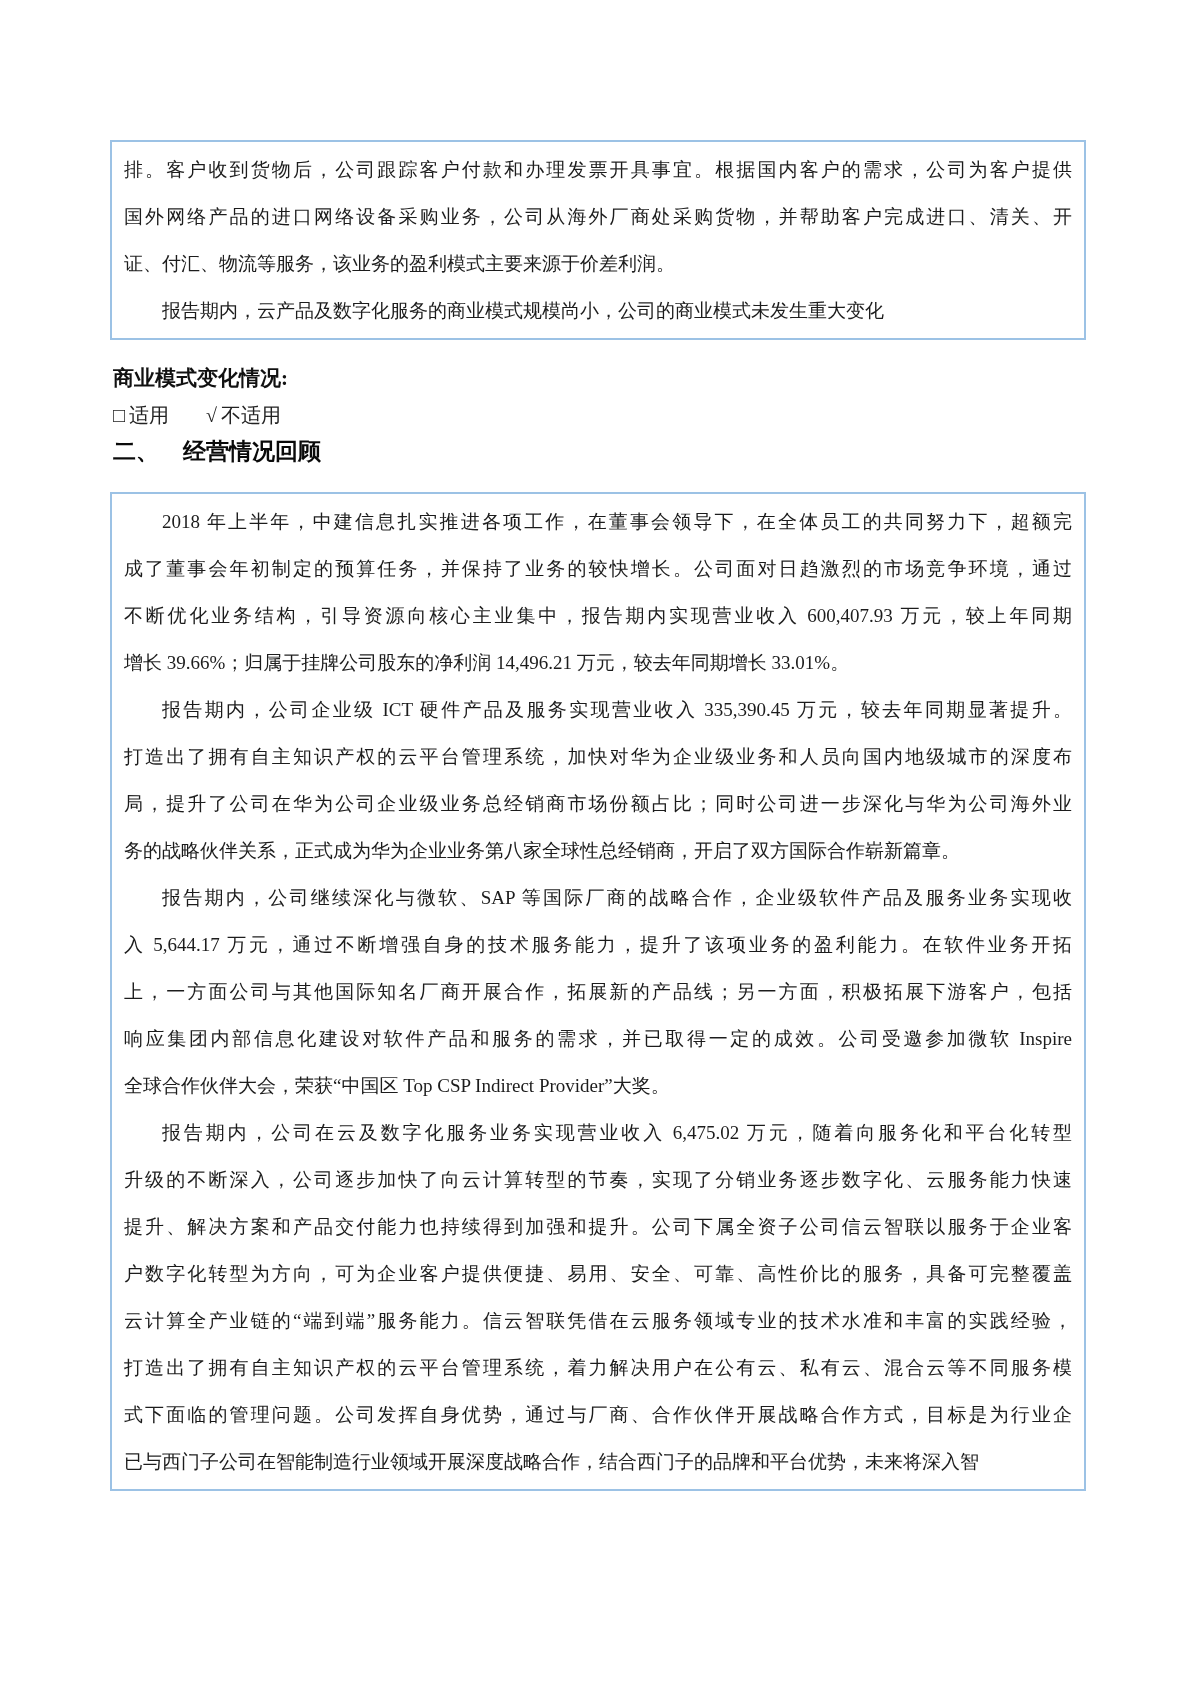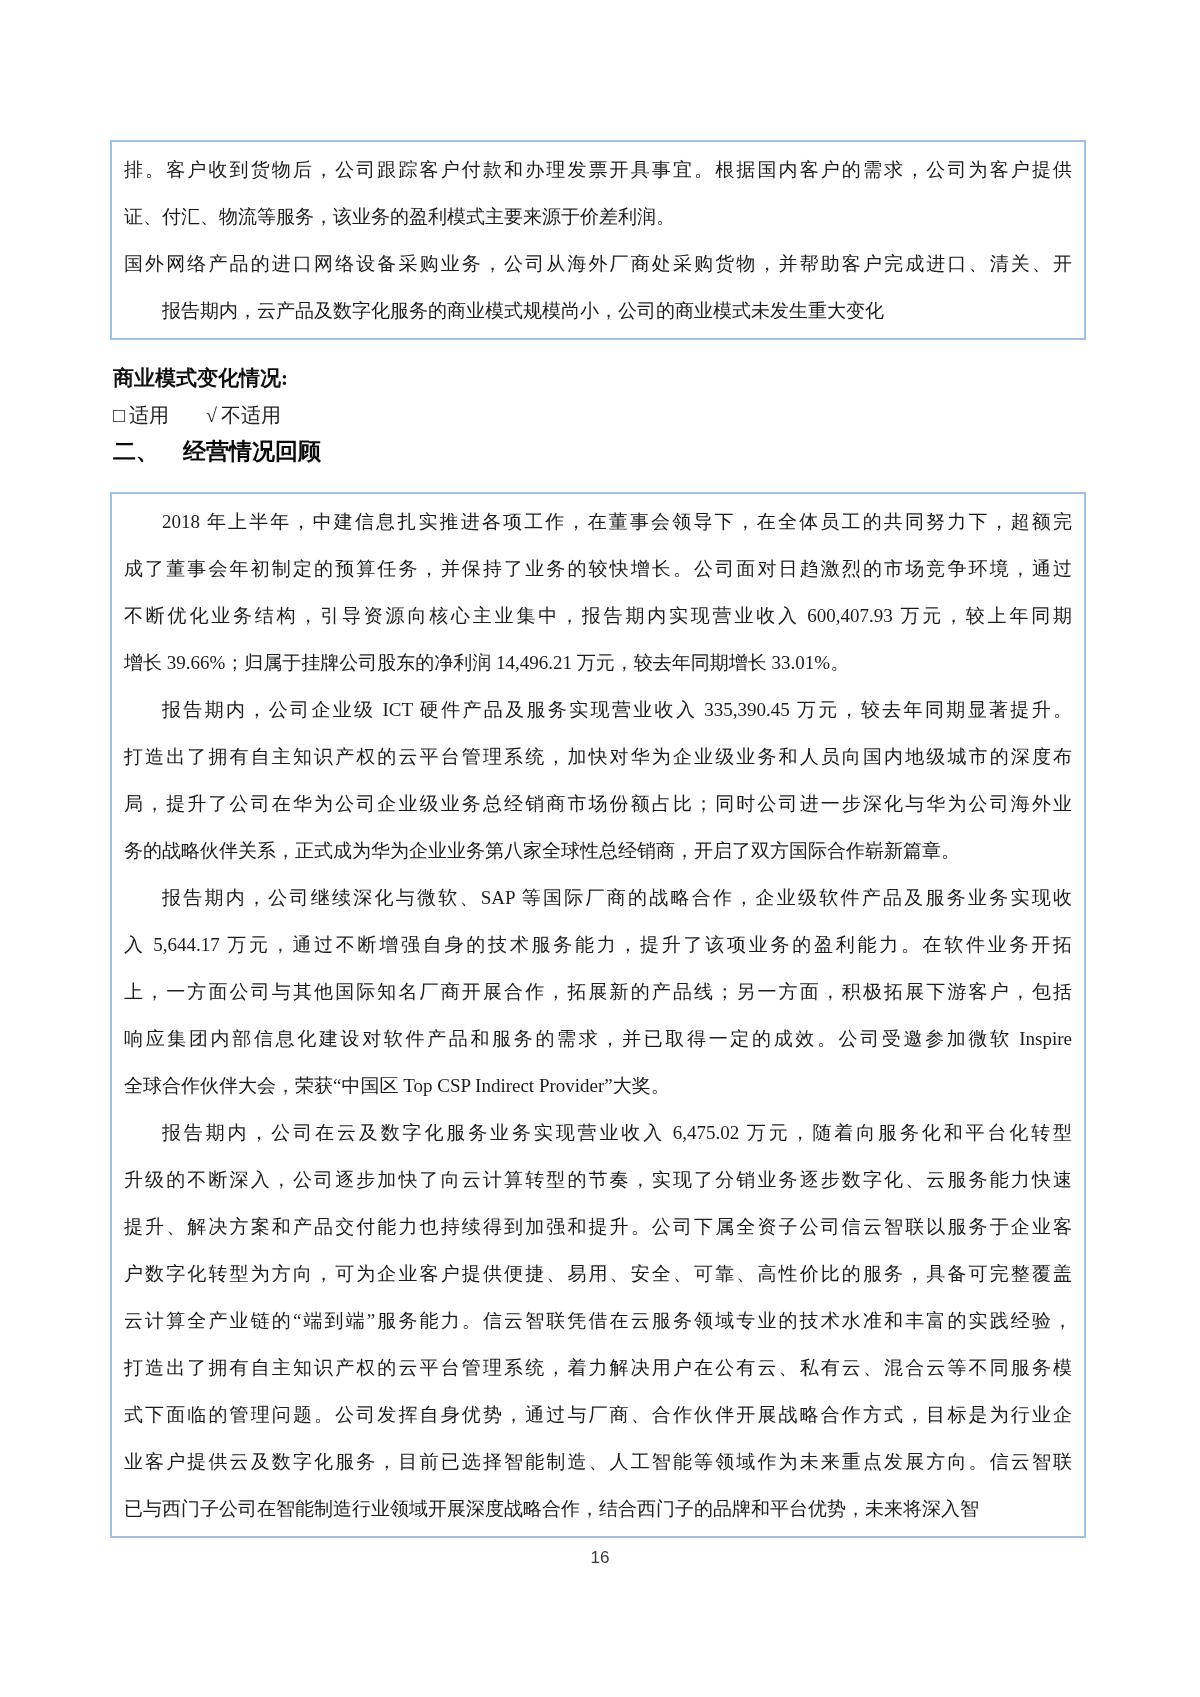--- a/index.html
+++ b/index.html
@@ -73,22 +73,22 @@
   }
 </style>
 </head>
 <body>
 
 <div class="page">
 
   <div class="box top-box">
     <div class="para">
         <div class="line">排。客户收到货物后，公司跟踪客户付款和办理发票开具事宜。根据国内客户的需求，公司为客户提供</div>
+        <div class="line">国外网络产品的进口网络设备采购业务，公司从海外厂商处采购货物，并帮助客户完成进口、清关、开</div>
         <div class="line last">证、付汇、物流等服务，该业务的盈利模式主要来源于价差利润。</div>
-        <div class="line">国外网络产品的进口网络设备采购业务，公司从海外厂商处采购货物，并帮助客户完成进口、清关、开</div>
       </div>
     <div class="para">
         <div class="line indent last">报告期内，云产品及数字化服务的商业模式规模尚小，公司的商业模式未发生重大变化</div>
       </div>
   </div>
 
   <div class="bm-heading">商业模式变化情况:</div>
 
   <div class="bm-options">
     <span class="opt"><span class="sym">□</span><span>适用</span></span>
@@ -120,22 +120,18 @@
         <div class="line last">全球合作伙伴大会，荣获“中国区 Top CSP Indirect Provider”大奖。</div>
       </div>
     <div class="para">
         <div class="line indent">报告期内，公司在云及数字化服务业务实现营业收入 6,475.02 万元，随着向服务化和平台化转型</div>
         <div class="line">升级的不断深入，公司逐步加快了向云计算转型的节奏，实现了分销业务逐步数字化、云服务能力快速</div>
         <div class="line">提升、解决方案和产品交付能力也持续得到加强和提升。公司下属全资子公司信云智联以服务于企业客</div>
         <div class="line">户数字化转型为方向，可为企业客户提供便捷、易用、安全、可靠、高性价比的服务，具备可完整覆盖</div>
         <div class="line">云计算全产业链的“端到端”服务能力。信云智联凭借在云服务领域专业的技术水准和丰富的实践经验，</div>
         <div class="line">打造出了拥有自主知识产权的云平台管理系统，着力解决用户在公有云、私有云、混合云等不同服务模</div>
         <div class="line">式下面临的管理问题。公司发挥自身优势，通过与厂商、合作伙伴开展战略合作方式，目标是为行业企</div>
-        <div class="line">业客户提供云及数字化服务，目前已选择智能制造、人工智能等领域作为未来重点发展方向。信云智联</div>
         <div class="line last">已与西门子公司在智能制造行业领域开展深度战略合作，结合西门子的品牌和平台优势，未来将深入智</div>
       </div>
   </div>
 
-  <div class="page-footer">
-    <span>16</span>
-  </div>
 
 </div>
 
 </body></html>

